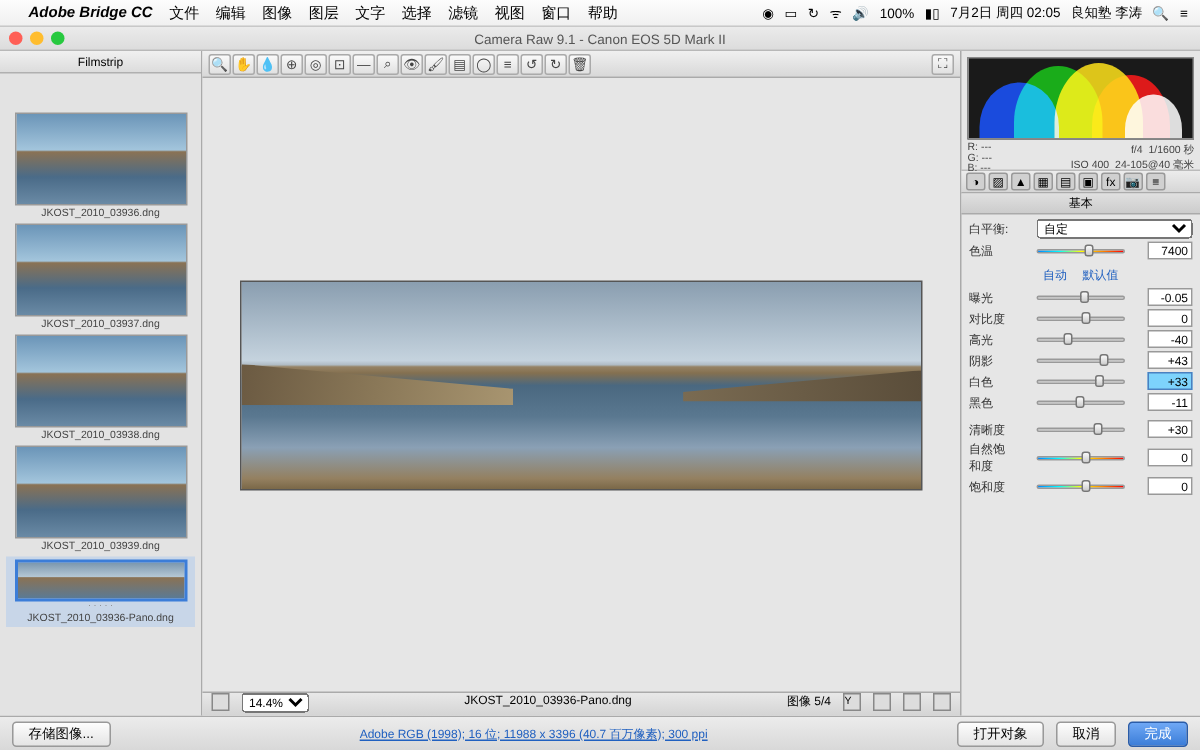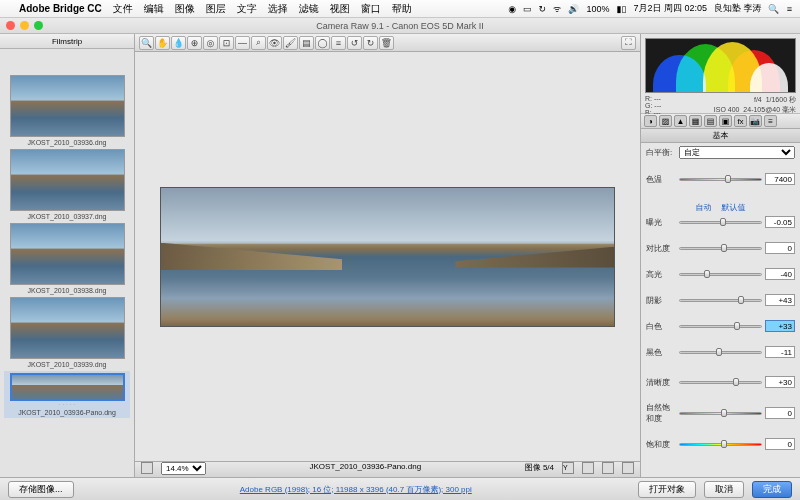--- a/index.html
+++ b/index.html
@@ -1,19 +1,19 @@
 <!DOCTYPE html>
 <html><head>
 <meta charset="utf-8">
 <style>
 * { margin: 0; padding: 0; box-sizing: border-box; font-family: -apple-system, "Helvetica Neue", Arial, sans-serif; }
 body { width: 800px; height: 500px; background: #e8e8e8; font-size: 9px; overflow: hidden; }
 .menubar { height: 18px; background: linear-gradient(#fdfdfd,#f0f0f0); display: flex; align-items: center; padding: 0 8px; gap: 11px; font-size: 10px; border-bottom: 1px solid #c8c8c8; }
 .menubar .apple { font-size: 12px; }
-.menubar .app-name { font-weight: 600; }
+.menubar .app-name { font-weight: 600; font-style: italic; }
 .menubar .spacer { flex: 1; }
 .menubar .right { display: flex; gap: 7px; align-items: center; font-size: 9px; }
 .titlebar { height: 16px; background: linear-gradient(#ebebeb,#dcdcdc); display: flex; align-items: center; border-bottom: 1px solid #b8b8b8; position: relative; }
 .traffic { position: absolute; left: 6px; display: flex; gap: 5px; }
 .traffic span { width: 9px; height: 9px; border-radius: 50%; display: block; }
 .tl-r { background: #ff5f56; } .tl-y { background: #ffbd2e; } .tl-g { background: #27c93f; }
 .titlebar .title { margin: 0 auto; font-size: 9px; color: #555; }
 .main { display: flex; height: 443px; }
 .filmstrip { width: 135px; background: #e3e3e3; border-right: 1px solid #aaa; display: flex; flex-direction: column; gap: 23px; }
 .fs-head { height: 15px; background: linear-gradient(#f0f0f0,#dcdcdc); border-bottom: 1px solid #b0b0b0; display: flex; align-items: center; justify-content: center; font-size: 8px; }
@@ -38,21 +38,21 @@
 .cfoot .fsp { flex: 1; text-align: center; }
 .right-panel { width: 160px; background: #e6e6e6; border-left: 1px solid #aaa; display: flex; flex-direction: column; font-size: 8px; }
 .histo { height: 80px; padding: 4px; border-bottom: 1px solid #bbb; }
 .histo .graph { width: 100%; height: 55px; background: #1a1a1a; border: 1px solid #888; position: relative; overflow: hidden; }
 .histo .graph .blob { position: absolute; bottom: 0; border-radius: 50% 50% 0 0 / 80% 80% 0 0; opacity: 0.85; mix-blend-mode: screen; }
 .histo .meta { display: flex; justify-content: space-between; font-size: 7px; color: #444; margin-top: 2px; }
 .tabstrip { height: 15px; background: linear-gradient(#ececec,#d6d6d6); border-bottom: 1px solid #aaa; display:flex; align-items:center; padding:0 3px; gap:2px; }
 .tabstrip .ti { width:13px; height:12px; background:#d0d0d0; border:1px solid #999; border-radius:2px; display:flex; align-items:center; justify-content:center; font-size:8px; }
 .section-title { height:14px; background:linear-gradient(#e0e0e0,#ccc); border-bottom:1px solid #aaa; text-align:center; line-height:14px; font-size:8px; }
 .controls { padding: 3px 5px; }
-.crow { display:flex; align-items:center; margin-bottom:14px; gap:3px; }
+.crow { display:flex; align-items:center; margin-bottom:2px; gap:15px; }
 .crow .lbl { width:30px; font-size:8px; color:#333; }
 .crow select { flex:1; font-size:8px; height:13px; }
 .crow .val { width:30px; height:12px; border:1px solid #999; background:#fff; text-align:right; padding:0 2px; font-size:8px; line-height:11px; }
 .crow .val.hl { background:#7dd3fc; border-color:#4a80c0; }
 .crow .slider { flex:1; height:10px; position:relative; }
 .crow .slider .track { position:absolute; top:4px; left:0; right:0; height:3px; background:linear-gradient(#bbb,#ddd); border:1px solid #999; border-radius:2px; }
 .crow .slider .track.rainbow { background:linear-gradient(90deg,#08f,#0ff,#ff0,#f80,#f00); }
 .crow .slider .track.mg { background:linear-gradient(90deg,#0c0,#888,#c0c); }
 .crow .slider .thumb { position:absolute; top:1px; width:6px; height:8px; background:linear-gradient(#fafafa,#ccc); border:1px solid #777; border-radius:2px; }
 .linkrow { text-align:center; padding:3px 0; }

